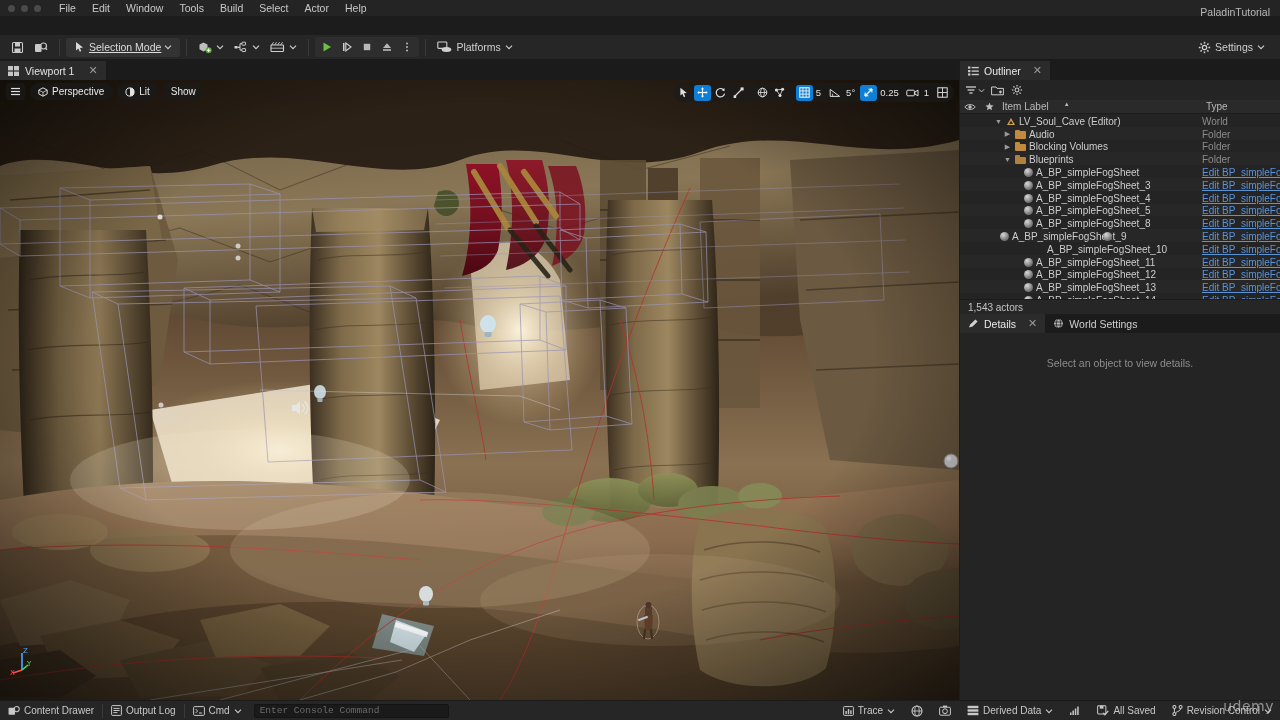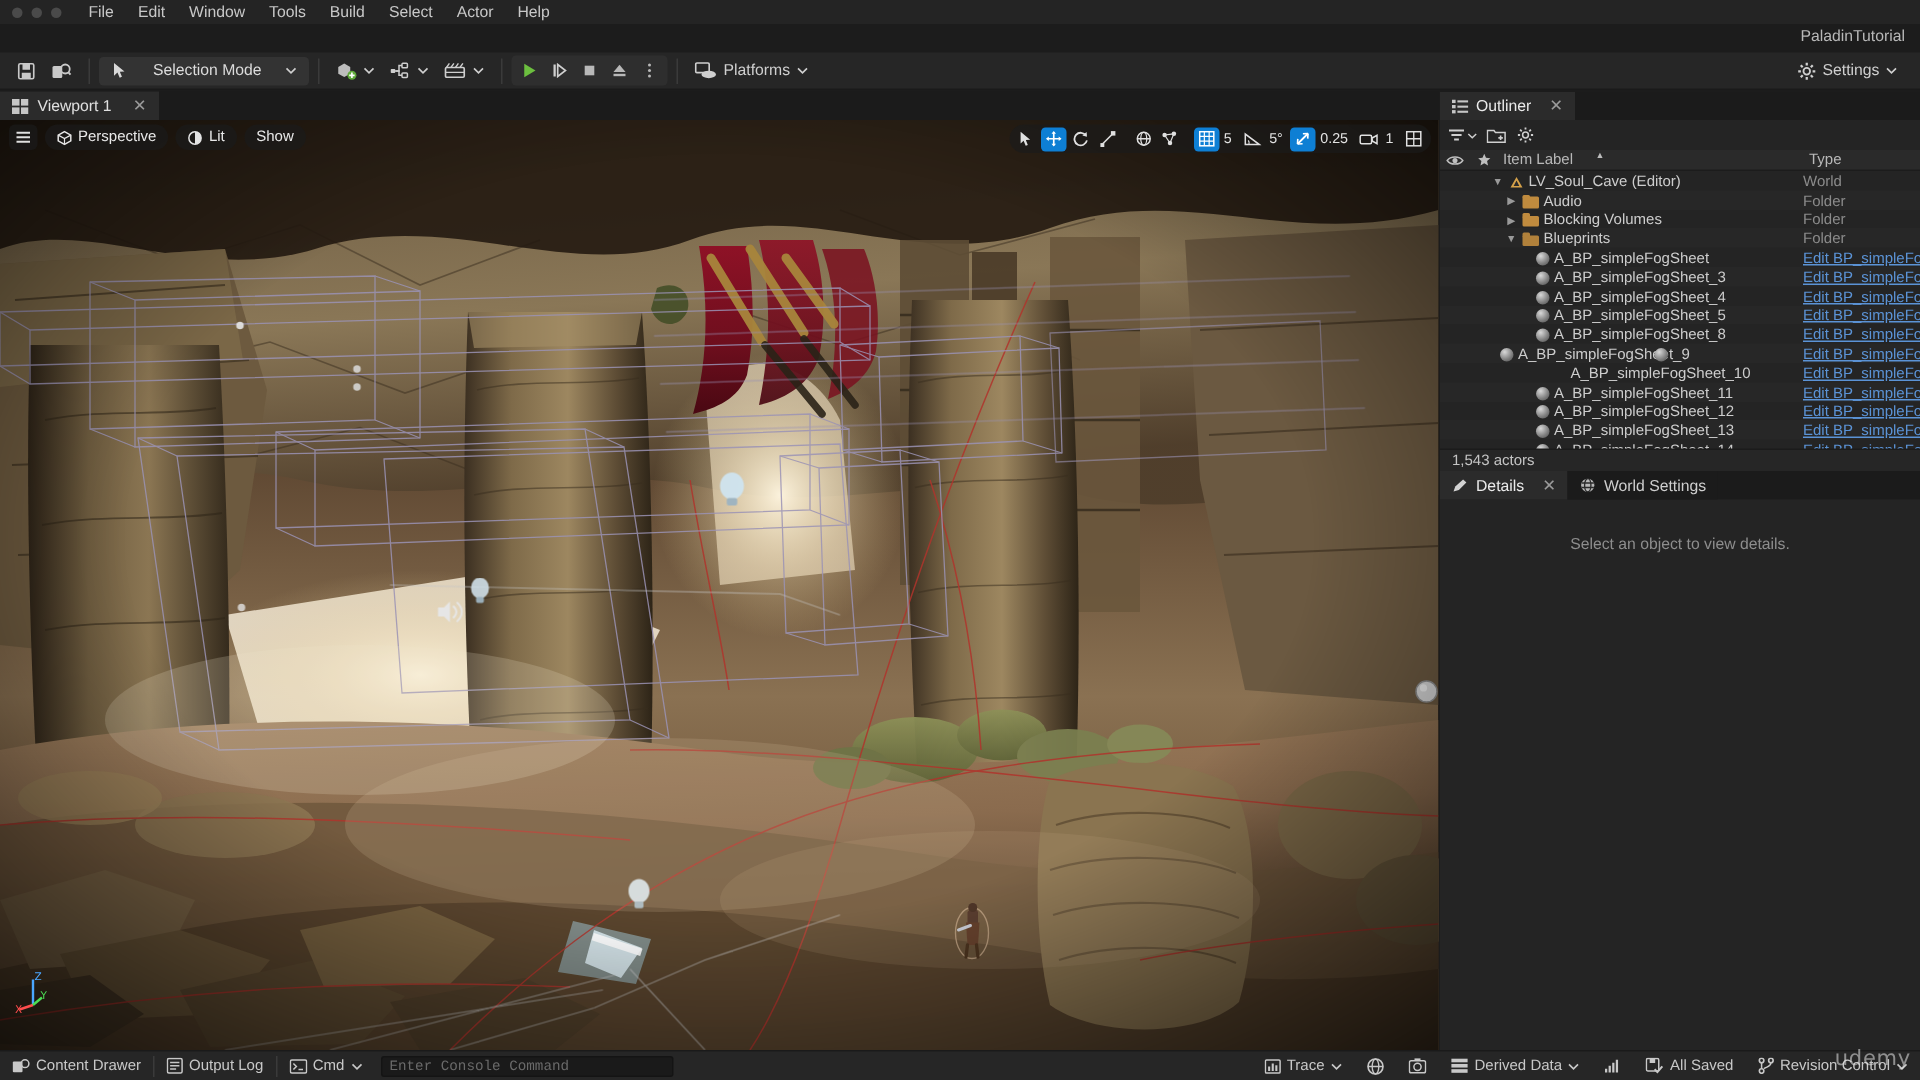--- a/index.html
+++ b/index.html
@@ -17,21 +17,21 @@
   .menubar{
     position:absolute; left:0; top:0; width:1280px; height:16px;
     background:#242424; display:flex; align-items:center;
   }
   .traffic{ display:flex; align-items:center; gap:6px; padding-left:8px; padding-right:10px;}
   .dot{ width:7px; height:7px; border-radius:50%; background:#4a4a4a; }
   .menuitem{
     padding:0 8px; height:16px; line-height:16px; font-size:10.5px; color:#c8c8c8; cursor:default;
   }
   .projname{
-    position:absolute; right:10px; top:16px; height:16px; line-height:16px;
+    position:absolute; right:10px; top:4px; height:16px; line-height:16px;
     font-size:10.5px; color:#b8b8b8;margin-left:42px;
   }
 
   
   .tabbar{
     position:absolute; left:0; top:16px; width:1280px; height:19px;
     background:#1b1b1b; display:flex; align-items:flex-end;
   }
   .doctab{
     height:19px; display:flex; align-items:center; gap:6px;
@@ -48,23 +48,23 @@
   .toolbar{
     position:absolute; left:0; top:35px; width:1280px; height:25px;
     background:#262626; display:flex; align-items:center; padding:0 6px;
     border-bottom:1px solid #1a1a1a;
   }
   .tbbtn{
     height:19px; display:flex; align-items:center; gap:4px;
     padding:0 5px; border-radius:2px; color:#cfcfcf; font-size:10.5px; cursor:default;
   }
   .tbpill{
-    height:19px; display:flex; align-items:center; gap:16px;
+    height:19px; display:flex; align-items:center; gap:3px;
     padding:0 8px; border-radius:3px; background:#333; color:#dcdcdc;
-    font-size:10.5px; cursor:default;
+    font-size:10.5px; cursor:default;text-decoration:underline;
   }
   .tbsep{ width:1px; height:17px; background:#3a3a3a; margin:0 6px; }
   .playgroup{
     display:flex; align-items:center; gap:2px; background:#2e2e2e;
     border-radius:3px; padding:1px 3px; height:20px;
   }
   .playbtn{ width:18px; height:18px; display:flex; align-items:center; justify-content:center; border-radius:2px; cursor:default;}
   .settings-right{ margin-left:auto; display:flex; align-items:center; padding-right:4px;}
 
   

